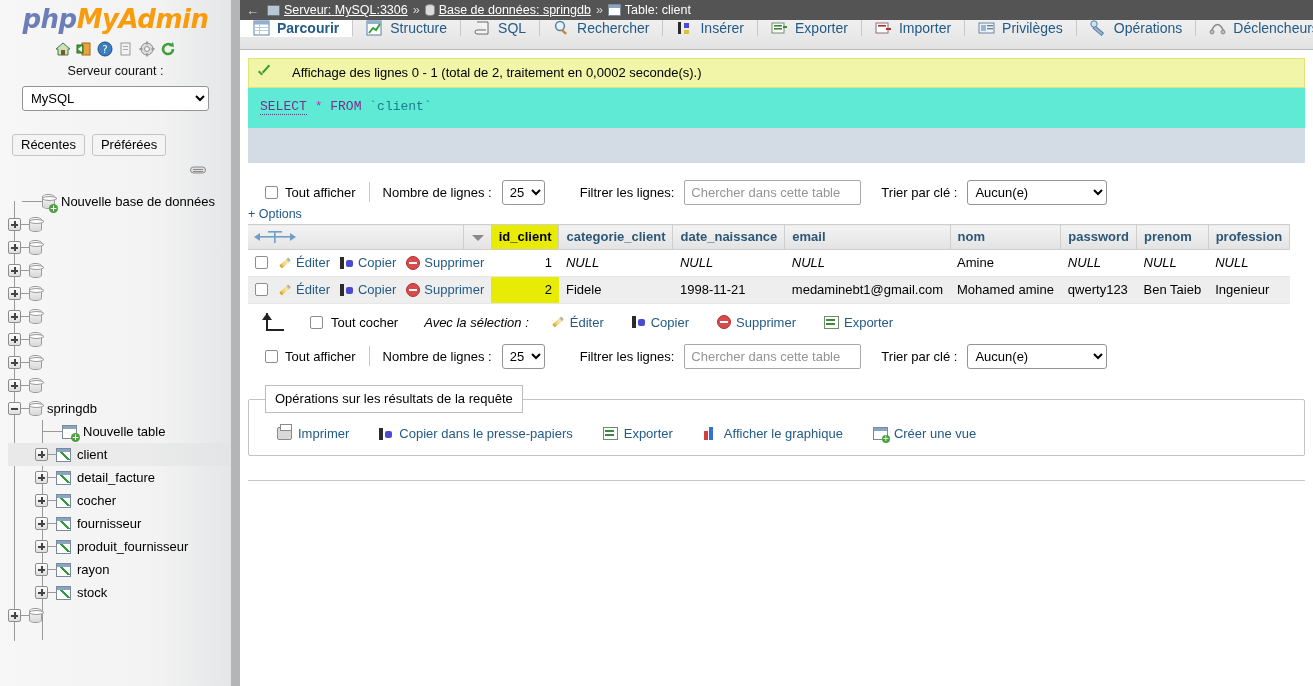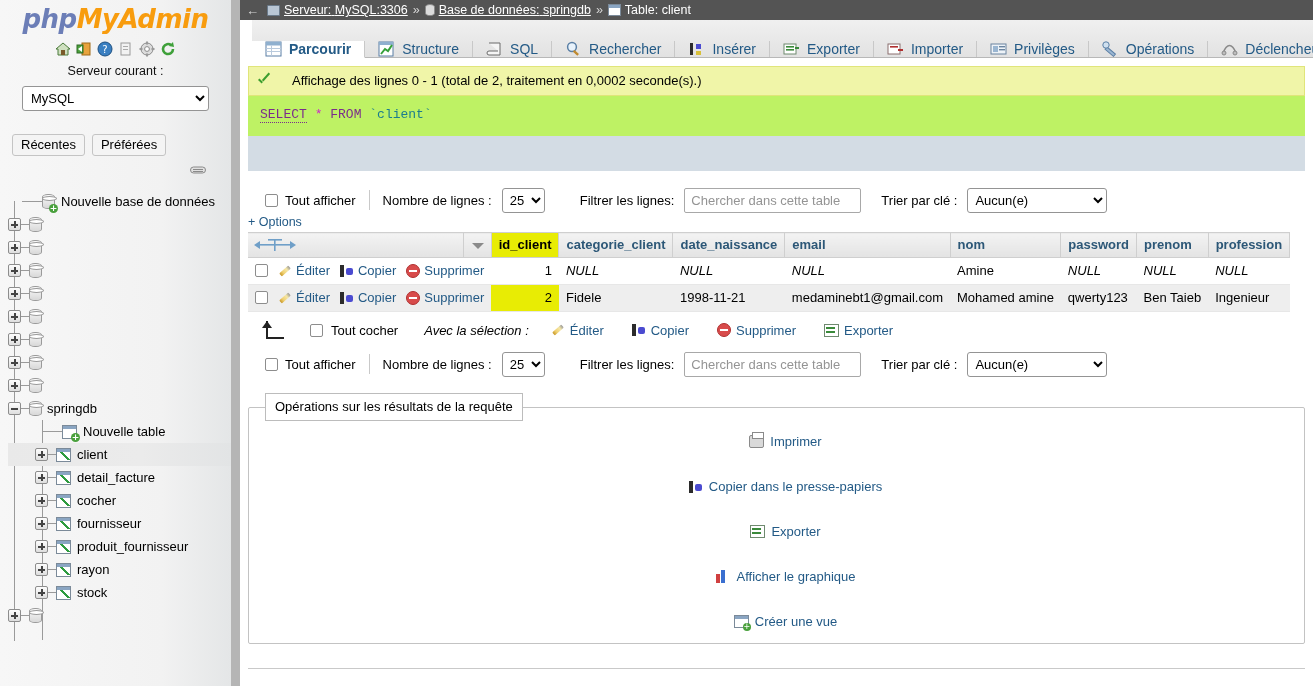--- a/index.html
+++ b/index.html
@@ -140,24 +140,23 @@
     background: #dcdcdc; border: 1px solid #8a8a8a; border-radius: 5px / 3px;
   }
   .ic-table {
     width: 13px; height: 12px; display: inline-block; background: #fff;
     border: 1px solid #7b8a99; position: relative;
   }
   .ic-table::before { content:""; position:absolute; left:0; top:0; right:0; height:3px; background:#8aa5c2; }
 
   
   #tabbar {
-    height: 38px; background: linear-gradient(to bottom,#f0f0f0,#e2e2e2);
-    border-bottom: 1px solid #b8b8b8; display: flex; align-items: flex-end;
+    height: 30px; background: linear-gradient(to bottom,#f0f0f0,#e2e2e2);
+    border-bottom: 1px solid #b8b8b8; display: flex; align-items: flex-start;
     font-size: 14px;
-    margin-left: 12px;
   }
   .tab {
     display: flex; align-items: center; gap: 7px; padding: 0 13px;
     border-right: 1px solid #c8c8c8; color: #235a86; cursor: pointer;
     position: relative; white-space: nowrap;
   }
   .tab.active {
     background: #fff; color: #235a86; font-weight: bold;
     border-bottom: 1px solid #fff; margin-bottom: -1px;
   }
@@ -175,21 +174,21 @@
   }
   .check-green::before {
     content: ""; position: absolute; left: 1px; top: 6px; width: 5px; height: 2px;
     background: #3c9e2e; transform: rotate(45deg);
   }
   .check-green::after {
     content: ""; position: absolute; left: 4px; top: 2px; width: 10px; height: 2px;
     background: #3c9e2e; transform: rotate(-48deg);
   }
   #sqlbox {
-    margin: 0 8px; background: #bef264; padding: 11px 12px 14px 12px;
+    margin: 0 8px; background: #5eead4; padding: 11px 12px 14px 12px;
     font-family: "Liberation Mono", monospace; font-size: 13px;
   }
   #sqlbox .kw { color: #7b2d8b; }
   #sqlbox .kw.underl { border-bottom: 1px dotted #7b2d8b; }
   #sqlbox .star { color: #cc24cc; }
   #sqlbox .ident { color: #1b7d8e; }
   #actionbar { margin: 0 8px; height: 35px; background: #d3dce4; }
 
   
   .ctrlrow {
@@ -304,21 +303,21 @@
 
   
   #qryops {
     margin: 14px 8px 0 8px; border: 1px solid #c3c3c3; border-radius: 2px;
     padding: 13px 10px 14px 10px; position: relative;
   }
   #qryops legend {
     background: #fff; border: 1px solid #bcbcbc; padding: 5px 9px 6px 9px;
     font-size: 13px; color: #000; margin-left: 6px;
   }
-  #qryops .oprow { display: flex; align-items: center; gap: 30px; padding-left: 18px; flex-direction: column; }
+  #qryops .oprow { display: flex; align-items: center; gap: 30px; padding-left: 18px; }
   #qryops .op { display: flex; align-items: center; gap: 6px; color: #235a86; cursor: pointer; }
   .print-icon {
     width: 15px; height: 13px; flex: 0 0 15px; position: relative;
     background: #d9d9d9; border: 1px solid #8a8a8a; border-radius: 2px;
   }
   .print-icon::before {
     content: ""; position: absolute; left: 2px; top: -4px; width: 10px; height: 5px;
     background: #fff; border: 1px solid #8a8a8a;
   }
   .chart-icon { width: 15px; height: 13px; flex: 0 0 15px; position: relative; }

